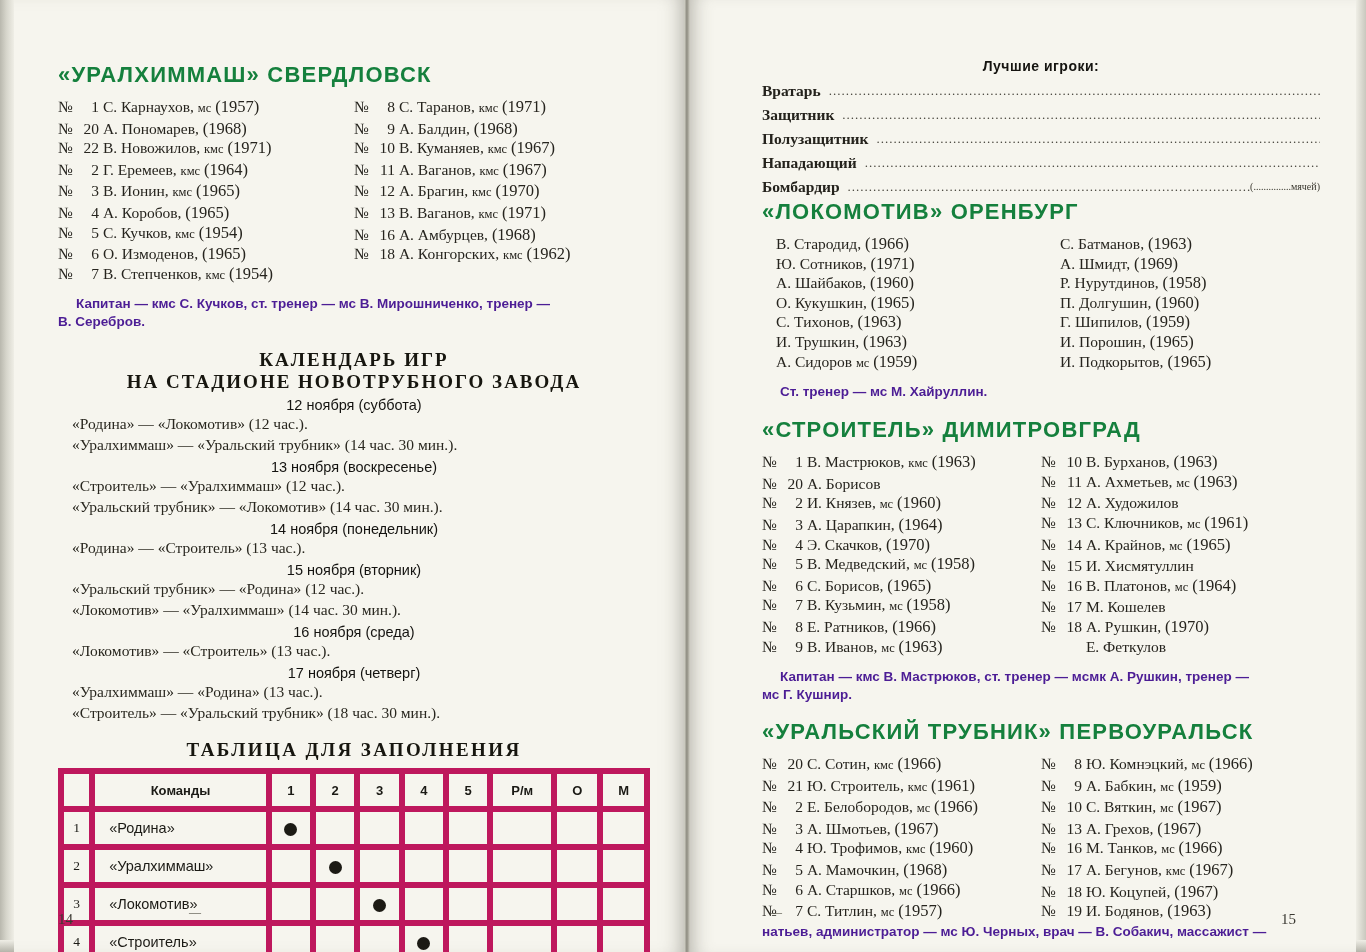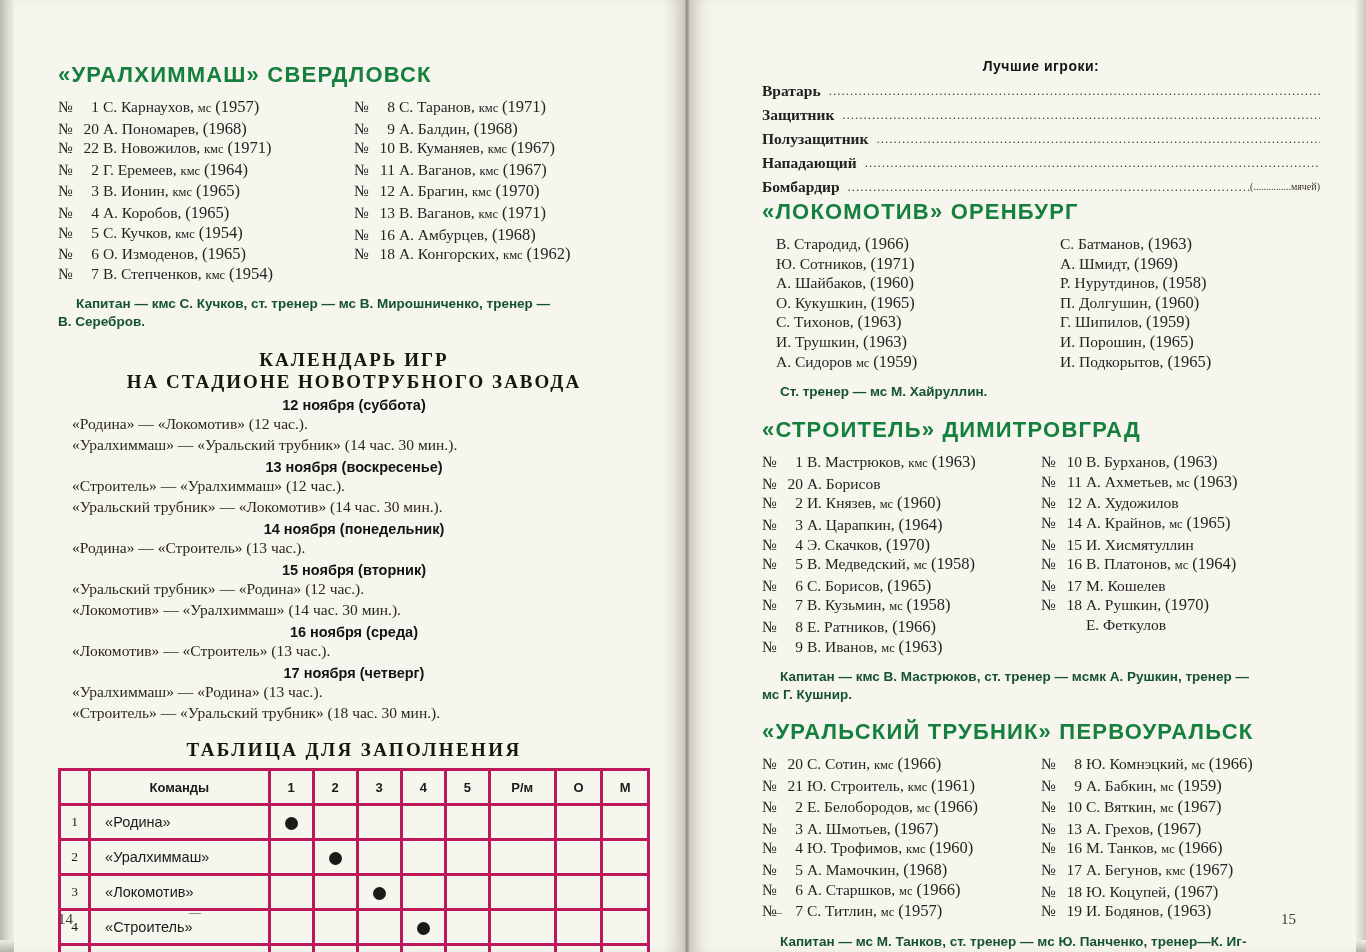--- a/index.html
+++ b/index.html
@@ -49,39 +49,39 @@
     white-space:nowrap;font-family:"Liberation Serif", serif;
   }
   .pl .no{display:inline-block;width:15px;}
   .pl .num{display:inline-block;width:26px;text-align:right;}
   .pl .rank{font-size:12.5px;}
   .pl .yr{font-size:16.5px;}
 
   .staff{
     font-family:"Liberation Sans", sans-serif;
     font-weight:bold;font-size:13.5px;line-height:18px;
-    color:#14532d;margin-top:10px;
+    color:#4c1d95;margin-top:10px;
   }
   .staff.ind{text-indent:18px;}
 
   .cal-day{
     font-family:"Liberation Sans", sans-serif;
-    font-weight:bold;font-size:14.5px;text-align:center;
+    font-weight:normal;font-size:14.5px;text-align:center;
     color:#141310;margin-top:4px;
   }
   .cal-match{
     font-size:15.5px;line-height:21px;color:#29271f;text-indent:14px;
   }
 
   table.fill{
     border-collapse:collapse;width:100%;margin-top:7px;
     font-family:"Liberation Sans", sans-serif;
   }
   table.fill th, table.fill td{
-    border:3px solid #be185d;height:30px;text-align:center;
+    border:6px solid #be185d;height:30px;text-align:center;
     font-size:13px;color:#1b1a15;font-weight:bold;
   }
   table.fill tbody td{font-weight:normal;}
   table.fill td.teamname{
     font-family:Liberation Sans, sans-serif;
     font-size:14.5px;text-align:left;padding-left:14px;white-space:nowrap;
   }
   table.fill td.idx{font-family:"Liberation Serif", serif;font-size:13.5px;}
   .dot{display:inline-block;width:13px;height:13px;border-radius:50%;
        background:#1c1a14;vertical-align:middle;}
@@ -320,20 +320,21 @@
             <div class="pl"><span class="no">№</span><span class="num">5</span>&nbsp;<span>В. Медведский,</span> <span class="rank">мс</span> <span class="yr">(1958)</span></div>
             <div class="pl"><span class="no">№</span><span class="num">6</span>&nbsp;<span>С. Борисов,</span> <span class="yr">(1965)</span></div>
             <div class="pl"><span class="no">№</span><span class="num">7</span>&nbsp;<span>В. Кузьмин,</span> <span class="rank">мс</span> <span class="yr">(1958)</span></div>
             <div class="pl"><span class="no">№</span><span class="num">8</span>&nbsp;<span>Е. Ратников,</span> <span class="yr">(1966)</span></div>
             <div class="pl"><span class="no">№</span><span class="num">9</span>&nbsp;<span>В. Иванов,</span> <span class="rank">мс</span> <span class="yr">(1963)</span></div>
           </div>
         <div class="col" id="str-right">
             <div class="pl"><span class="no">№</span><span class="num">10</span>&nbsp;<span>В. Бурханов,</span> <span class="yr">(1963)</span></div>
             <div class="pl"><span class="no">№</span><span class="num">11</span>&nbsp;<span>А. Ахметьев,</span> <span class="rank">мс</span> <span class="yr">(1963)</span></div>
             <div class="pl"><span class="no">№</span><span class="num">12</span>&nbsp;<span>А. Художилов</span></div>
+            <div class="pl"><span class="no">№</span><span class="num">13</span>&nbsp;<span>С. Ключников,</span> <span class="rank">мс</span> <span class="yr">(1961)</span></div>
             <div class="pl"><span class="no">№</span><span class="num">14</span>&nbsp;<span>А. Крайнов,</span> <span class="rank">мс</span> <span class="yr">(1965)</span></div>
             <div class="pl"><span class="no">№</span><span class="num">15</span>&nbsp;<span>И. Хисмятуллин</span></div>
             <div class="pl"><span class="no">№</span><span class="num">16</span>&nbsp;<span>В. Платонов,</span> <span class="rank">мс</span> <span class="yr">(1964)</span></div>
             <div class="pl"><span class="no">№</span><span class="num">17</span>&nbsp;<span>М. Кошелев</span></div>
             <div class="pl"><span class="no">№</span><span class="num">18</span>&nbsp;<span>А. Рушкин,</span> <span class="yr">(1970)</span></div>
             <div class="pl"><span class="no"></span><span class="num"></span>&nbsp;<span>Е. Феткулов</span></div>
           </div>
       </div>
 
       <div class="staff ind">Капитан — кмс В. Мастрюков, ст. тренер — мсмк А. Рушкин, тренер —</div>
@@ -357,21 +358,20 @@
             <div class="pl"><span class="no">№</span><span class="num">9</span>&nbsp;<span>А. Бабкин,</span> <span class="rank">мс</span> <span class="yr">(1959)</span></div>
             <div class="pl"><span class="no">№</span><span class="num">10</span>&nbsp;<span>С. Вяткин,</span> <span class="rank">мс</span> <span class="yr">(1967)</span></div>
             <div class="pl"><span class="no">№</span><span class="num">13</span>&nbsp;<span>А. Грехов,</span> <span class="yr">(1967)</span></div>
             <div class="pl"><span class="no">№</span><span class="num">16</span>&nbsp;<span>М. Танков,</span> <span class="rank">мс</span> <span class="yr">(1966)</span></div>
             <div class="pl"><span class="no">№</span><span class="num">17</span>&nbsp;<span>А. Бегунов,</span> <span class="rank">кмс</span> <span class="yr">(1967)</span></div>
             <div class="pl"><span class="no">№</span><span class="num">18</span>&nbsp;<span>Ю. Коцупей,</span> <span class="yr">(1967)</span></div>
             <div class="pl"><span class="no">№</span><span class="num">19</span>&nbsp;<span>И. Бодянов,</span> <span class="yr">(1963)</span></div>
           </div>
       </div>
 
-      <div class="staff ind">Капитан — мс М. Танков, ст. тренер — мс Ю. Панченко, тренер—К. Иг-</div>
       <div class="staff" style="margin-top:0">натьев, администратор — мс Ю. Черных,  врач — В. Собакич, массажист —</div>
 
     </div>
 
     <div class="pgnum" style="right:60px;">15</div>
     <div class="dash" style="left:80px;">—</div>
   </div>
 
 </div>
 

